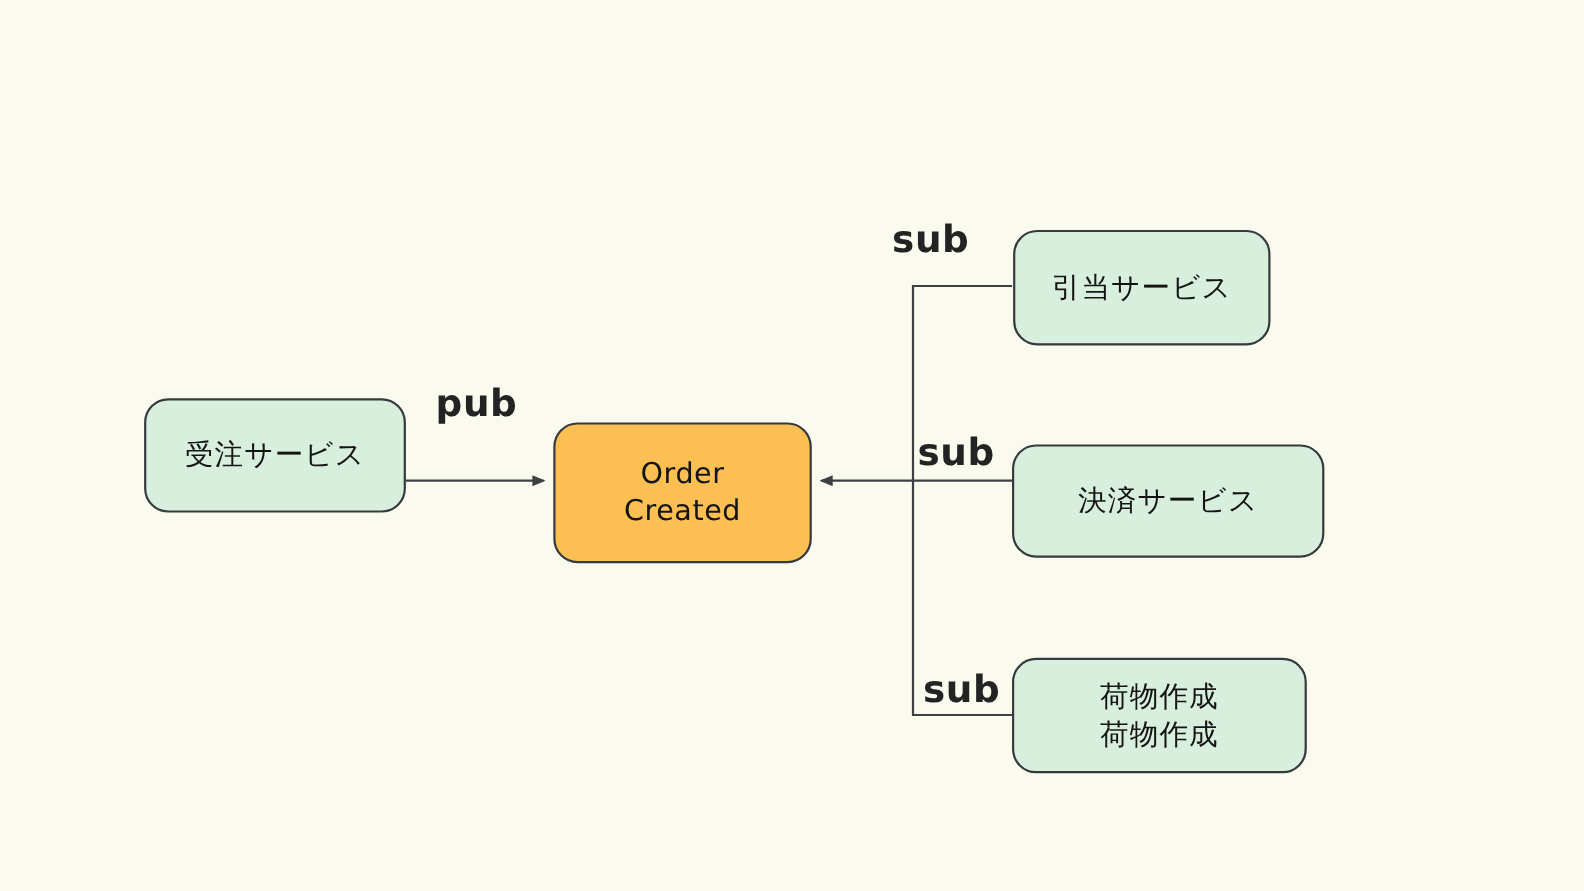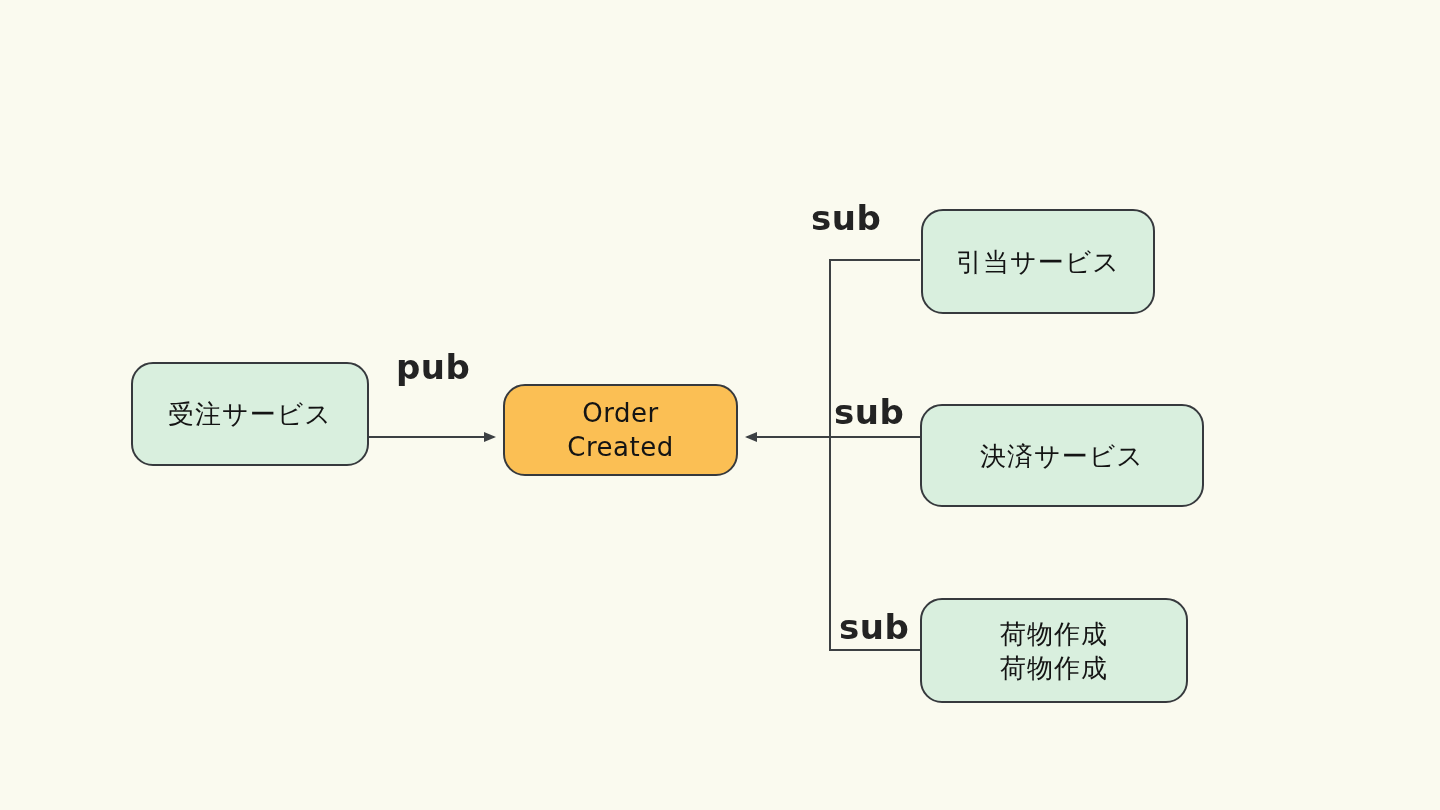--- a/index.html
+++ b/index.html
@@ -30,21 +30,21 @@
     text-align: center;
     color: #141414;
     font-size: 26px;
     font-weight: 500;
     line-height: 34px;
     letter-spacing: 1px;
   }
   .node.service { background: #D9EFDE; }
   .node.event   { background: #FBBF54; letter-spacing: 0.5px; }
   #node-order-service   { left: 131px; top: 362px; width: 238px; height: 104px; }
-  #node-order-created   { left: 503px; top: 384px; width: 235px; height: 92px; }
+  #node-order-created   { left: 503px; top: 384px; width: 235px; height: 128px; }
   #node-allocation      { left: 921px; top: 209px; width: 234px; height: 105px; }
   #node-payment         { left: 920px; top: 404px; width: 284px; height: 103px; }
   #node-package         { left: 920px; top: 598px; width: 268px; height: 105px; }
   .edge-label {
     position: absolute;
     font-size: 34px;
     line-height: 40px;
     font-weight: 700;
     color: #232323;
     letter-spacing: 0.5px;

